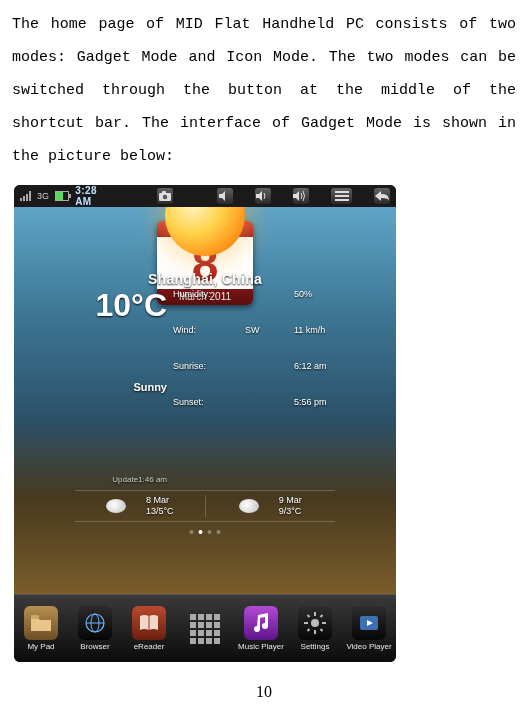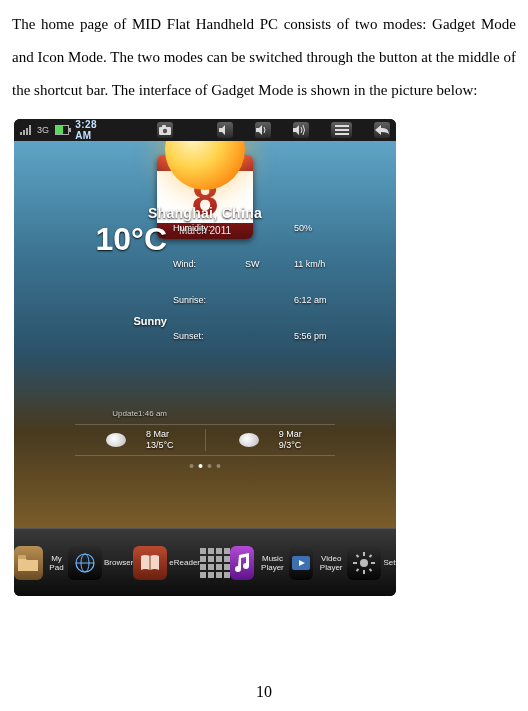--- a/index.html
+++ b/index.html
@@ -10,20 +10,21 @@
     font-family: "Times New Roman", Times, serif;
     color: #000;
     padding: 8px 12px 0 12px;
     position: relative;
   }
   .para {
     font-size: 15px;
     line-height: 2.2;
     text-align: justify;
     margin-bottom: 12px;
+    font-family: Liberation Mono, monospace;
   }
   .page-num {
     position: absolute;
     bottom: 10px;
     left: 0;
     width: 528px;
     text-align: center;
     font-size: 16px;
   }
   
@@ -136,21 +137,21 @@
   
   .dock {
     height: 68px;
     background: linear-gradient(#3a3a3a,#0b0b0b);
     border-top:1px solid #555;
     display:flex;
     align-items:center;
   }
   .dock-item{
     flex:0 0 54px;
-    display:flex;flex-direction:row;align-items:center;justify-content:center;
+    display:flex;flex-direction:column;align-items:center;justify-content:center;
     gap:2px;
     font-size:8px;color:#e8e8e8;text-align:center;
   }
   .dock-icon{width:34px;height:34px;border-radius:6px;display:flex;align-items:center;justify-content:center;font-size:18px;}
   .ic-mypad{background:linear-gradient(#b98f52,#6b4d24);}
   .ic-browser{background:linear-gradient(#2b2b2b,#050505);color:#6fb8ff;}
   .ic-ereader{background:linear-gradient(#b94a2e,#6b1f0f);}
   .ic-music{background:linear-gradient(#b34ad6,#5e148a);}
   .ic-video{background:linear-gradient(#2d2d2d,#060606);}
   .ic-settings{background:linear-gradient(#2d2d2d,#060606);}
@@ -333,42 +334,42 @@
     </div>
     <div class="dock-item">
       <div class="dock-icon ic-music">
         <svg width="18" height="20" viewBox="0 0 18 20">
             <path d="M6 2 L16 0 V13 A3 3 0 1 1 13 10 V4 L8 5 V16 A3 3 0 1 1 5 13 Z" fill="#fff"></path>
           </svg>
       </div>
       <span>Music Player</span>
     </div>
     <div class="dock-item">
-      <div class="dock-icon ic-video">
-        <svg width="22" height="18" viewBox="0 0 22 18">
-            <rect x="2" y="2" width="18" height="14" rx="2" fill="#3d6fb3"></rect>
-            <polygon points="9,6 15,9 9,12" fill="#fff"></polygon>
-          </svg>
-      </div>
-      <span>Video Player</span>
-    </div>
-    <div class="dock-item">
       <div class="dock-icon ic-settings">
         <svg width="22" height="22" viewBox="0 0 22 22">
             <circle cx="11" cy="11" r="4" fill="#bbb"></circle>
             <g fill="#bbb">
               <rect x="10" y="0" width="2" height="4"></rect>
               <rect x="10" y="18" width="2" height="4"></rect>
               <rect x="0" y="10" width="4" height="2"></rect>
               <rect x="18" y="10" width="4" height="2"></rect>
               <rect x="3" y="3" width="3" height="2" transform="rotate(45 4.5 4)"></rect>
               <rect x="16" y="3" width="3" height="2" transform="rotate(-45 17.5 4)"></rect>
               <rect x="3" y="17" width="3" height="2" transform="rotate(-45 4.5 18)"></rect>
               <rect x="16" y="17" width="3" height="2" transform="rotate(45 17.5 18)"></rect>
             </g>
           </svg>
       </div>
       <span>Settings</span>
     </div>
+    <div class="dock-item">
+      <div class="dock-icon ic-video">
+        <svg width="22" height="18" viewBox="0 0 22 18">
+            <rect x="2" y="2" width="18" height="14" rx="2" fill="#3d6fb3"></rect>
+            <polygon points="9,6 15,9 9,12" fill="#fff"></polygon>
+          </svg>
+      </div>
+      <span>Video Player</span>
+    </div>
   </div>
 </div>
 
 <div class="page-num">10</div>
 
 </body></html>

